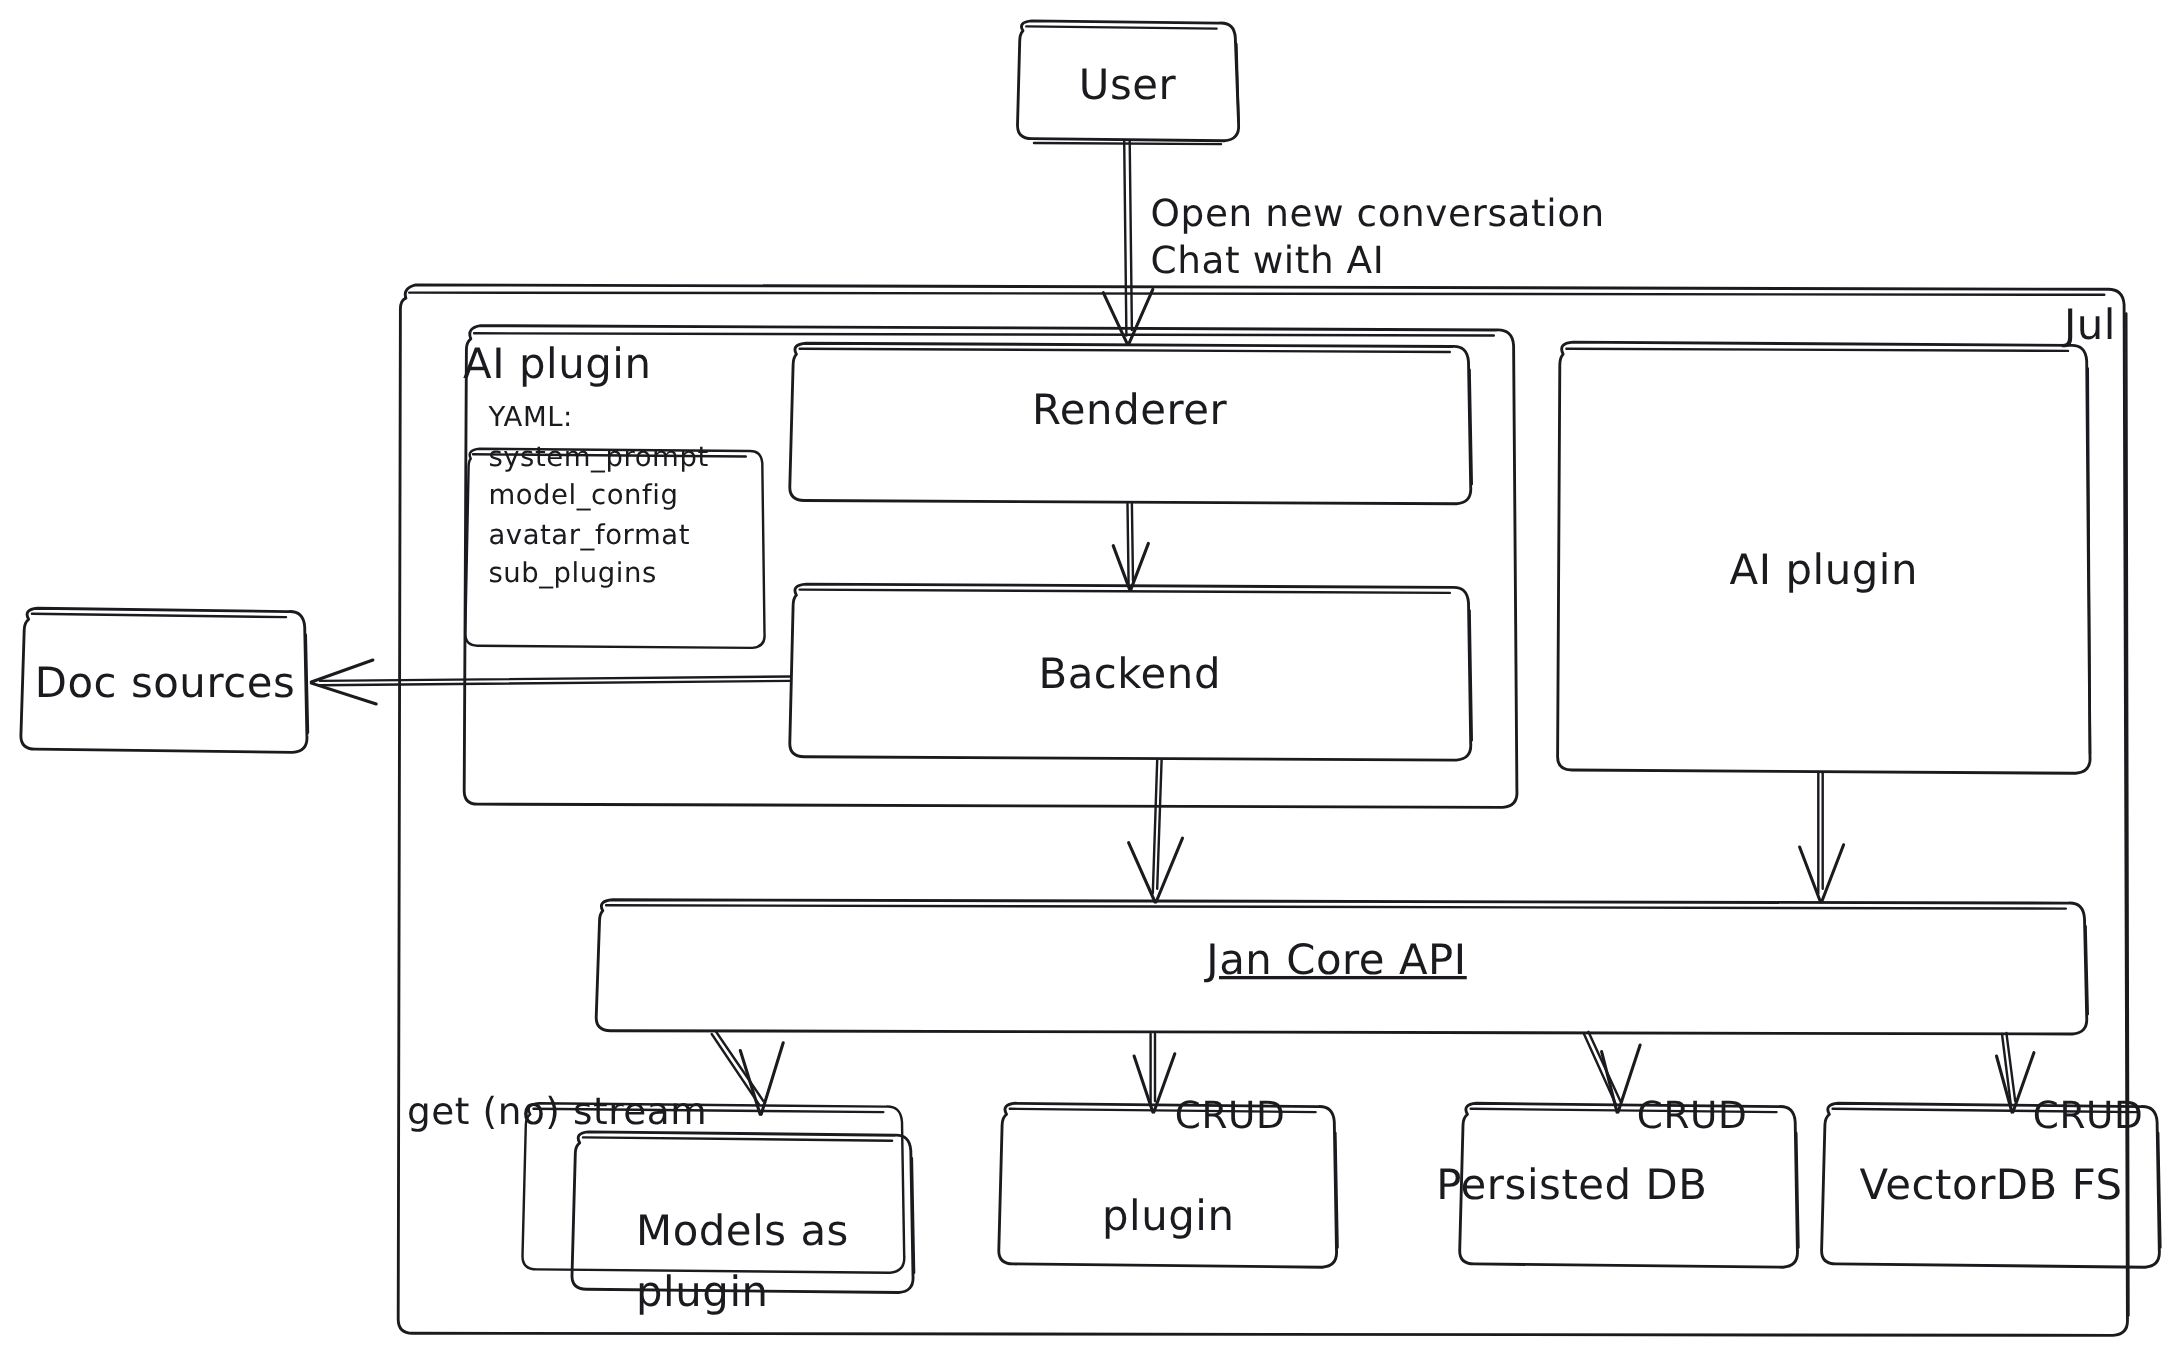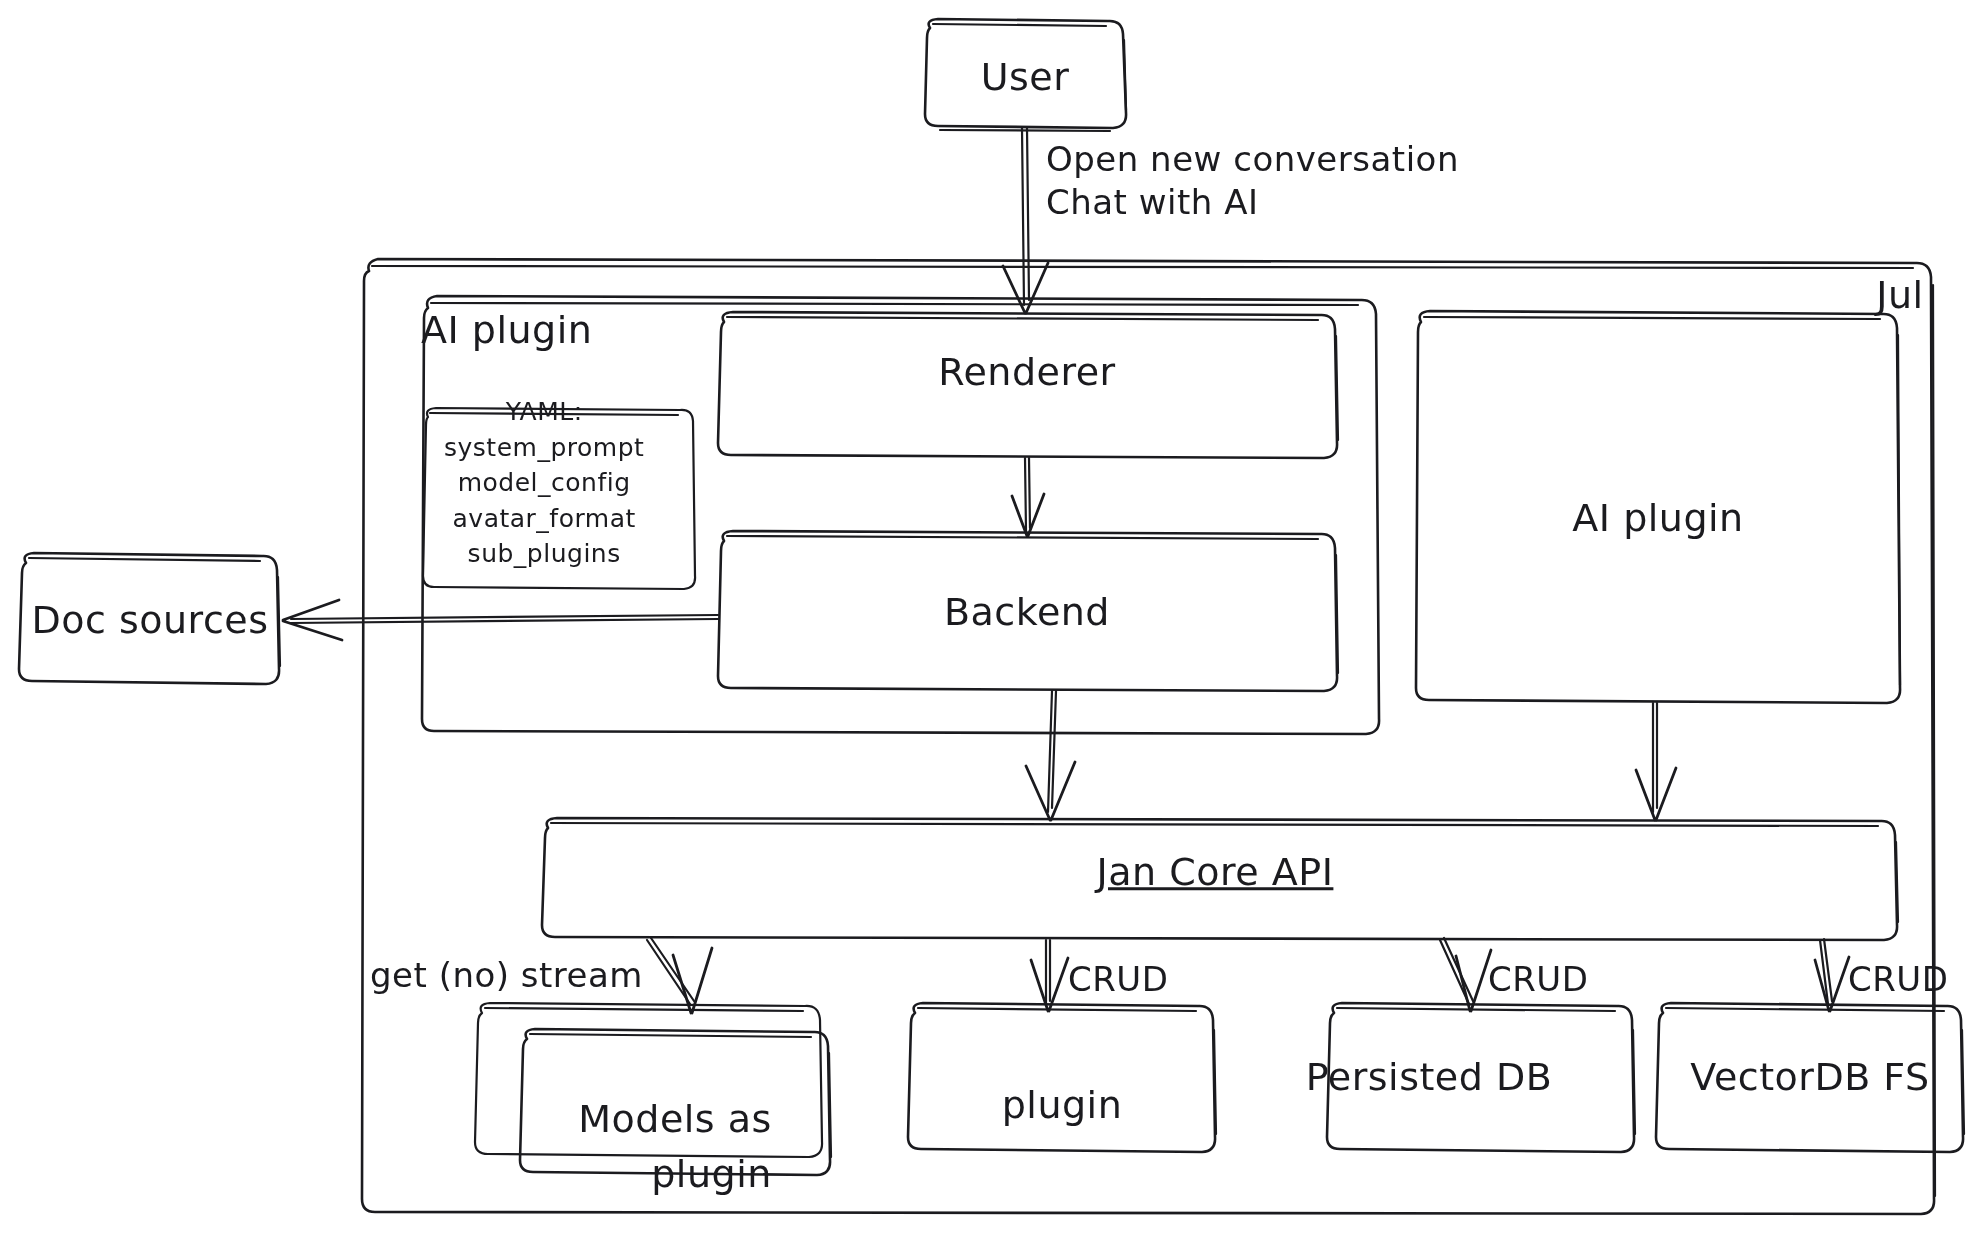--- a/index.html
+++ b/index.html
@@ -28,36 +28,37 @@
   .lbl {
     position: absolute;
     color: #1b1b1f;
     font-family: "DejaVu Sans", sans-serif;
     line-height: 1.25;
     white-space: pre;
     pointer-events: none;
     letter-spacing: 0.5px;
   }
   .ctr {
-    text-align: right;
+    text-align: left;
     transform: translate(-50%, -50%);
   }
   .lft {
     text-align: left;
     transform: translate(0, -50%);
   }
   .node-text {
     font-size: 38px;
   }
   .node-text-2 {
     font-size: 38px;
     line-height: 1.45;
   }
   .edge-text {
     font-size: 34px;
+    margin-top: 36px;
   }
   .group-text {
     font-size: 38px;
   }
   .yaml-text {
     font-size: 25px;
     line-height: 1.42;
   }
 </style>
 </head>
@@ -207,21 +208,21 @@
   <div class="lbl ctr group-text" style="left:1900px; top:296px;">Jul</div>
 
   <div class="lbl ctr node-text" style="left:1027px; top:373px;">Renderer</div>
 
   <div class="lbl ctr node-text" style="left:1027px; top:613px;">Backend</div>
 
   <div class="lbl ctr node-text" style="left:1658px; top:519px;">AI plugin</div>
 
   <div class="lbl ctr node-text" style="left:150px; top:621px;">Doc sources</div>
 
-  <div class="lbl lft yaml-text" style="left:444px; top:483px;text-align:center;"><span>YAML:</span><br><span>system_prompt</span><br><span>model_config</span><br><span>avatar_format</span><br><span>sub_plugins</span></div>
+  <div class="lbl lft yaml-text" style="left:444px; top:450px;"><span>YAML:</span><br><span>system_prompt</span><br><span>model_config</span><br><span>avatar_format</span><br><span>sub_plugins</span></div>
 
   <div class="lbl ctr node-text" style="left:1215px; top:873px;text-decoration:underline;">Jan Core API</div>
 
   <div class="lbl lft edge-text" style="left:370px; top:975px;">get (no) stream</div>
 
   <div class="lbl lft edge-text" style="left:1068px; top:979px;">CRUD</div>
 
   <div class="lbl lft edge-text" style="left:1488px; top:979px;">CRUD</div>
 
   <div class="lbl lft edge-text" style="left:1848px; top:979px;">CRUD</div>

